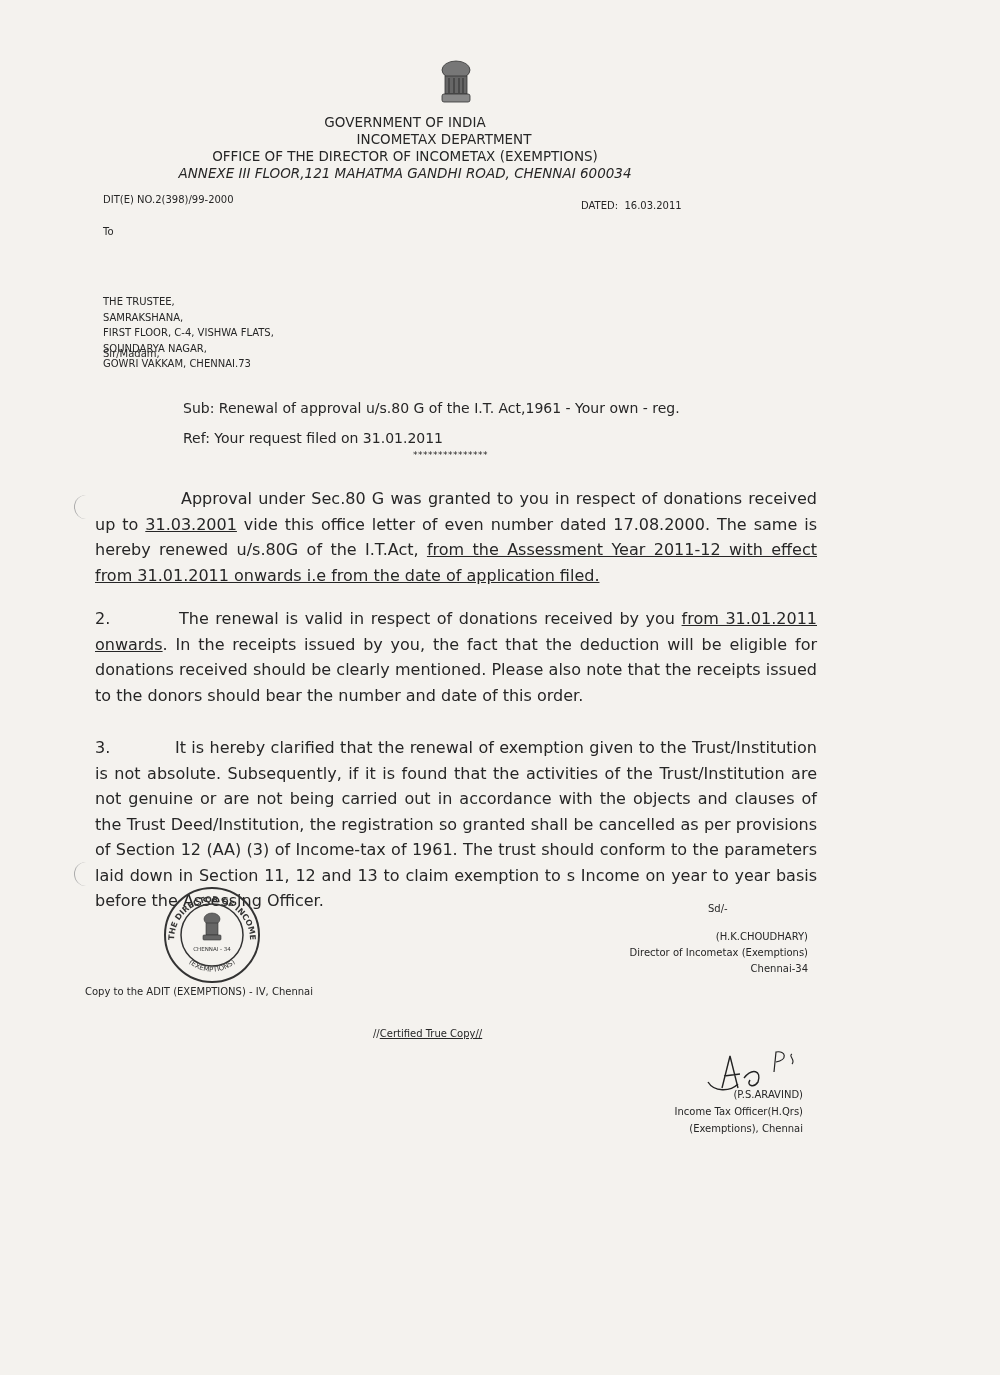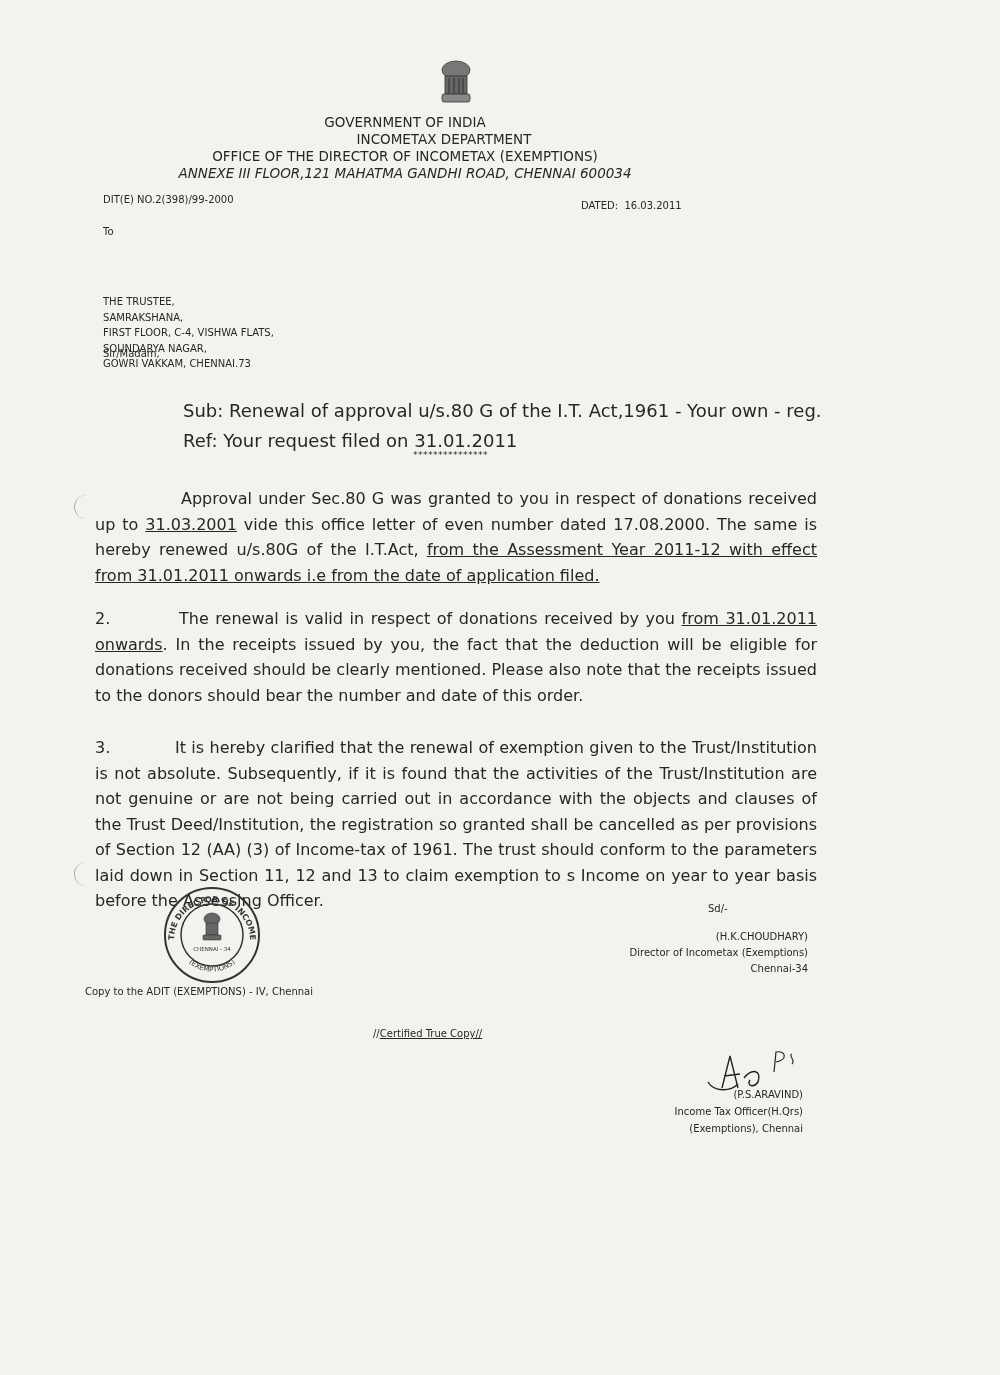--- a/index.html
+++ b/index.html
@@ -5,21 +5,21 @@
   html, body { margin: 0; padding: 0; }
   body {
     width: 1000px; height: 1375px; position: relative; overflow: hidden;
     background: #f4f2ee;
     font-family: "DejaVu Sans", sans-serif;
     color: #262626;
   }
   .abs { position: absolute; white-space: nowrap; }
   .hdr { font-size: 13.5px; text-align: center; width: 810px; left: 0; letter-spacing: 0; line-height: 17px; }
   .t13 { font-size: 10px; }
-  .t14 { font-size: 18px; }
+  .t14 { font-size: 14px; }
   .para {
     position: absolute; left: 95px; width: 722px; font-size: 16px;
     line-height: 25.5px; text-align: justify; white-space: normal;
   }
   .u { text-decoration: underline; }
   .emblem { left: 432px; top: 58px; width: 48px; height: 50px; }
   .seal { left: 162px; top: 885px; width: 100px; height: 100px; }
   .sig { left: 700px; top: 1048px; width: 110px; height: 48px; }
 </style>
 </head>

